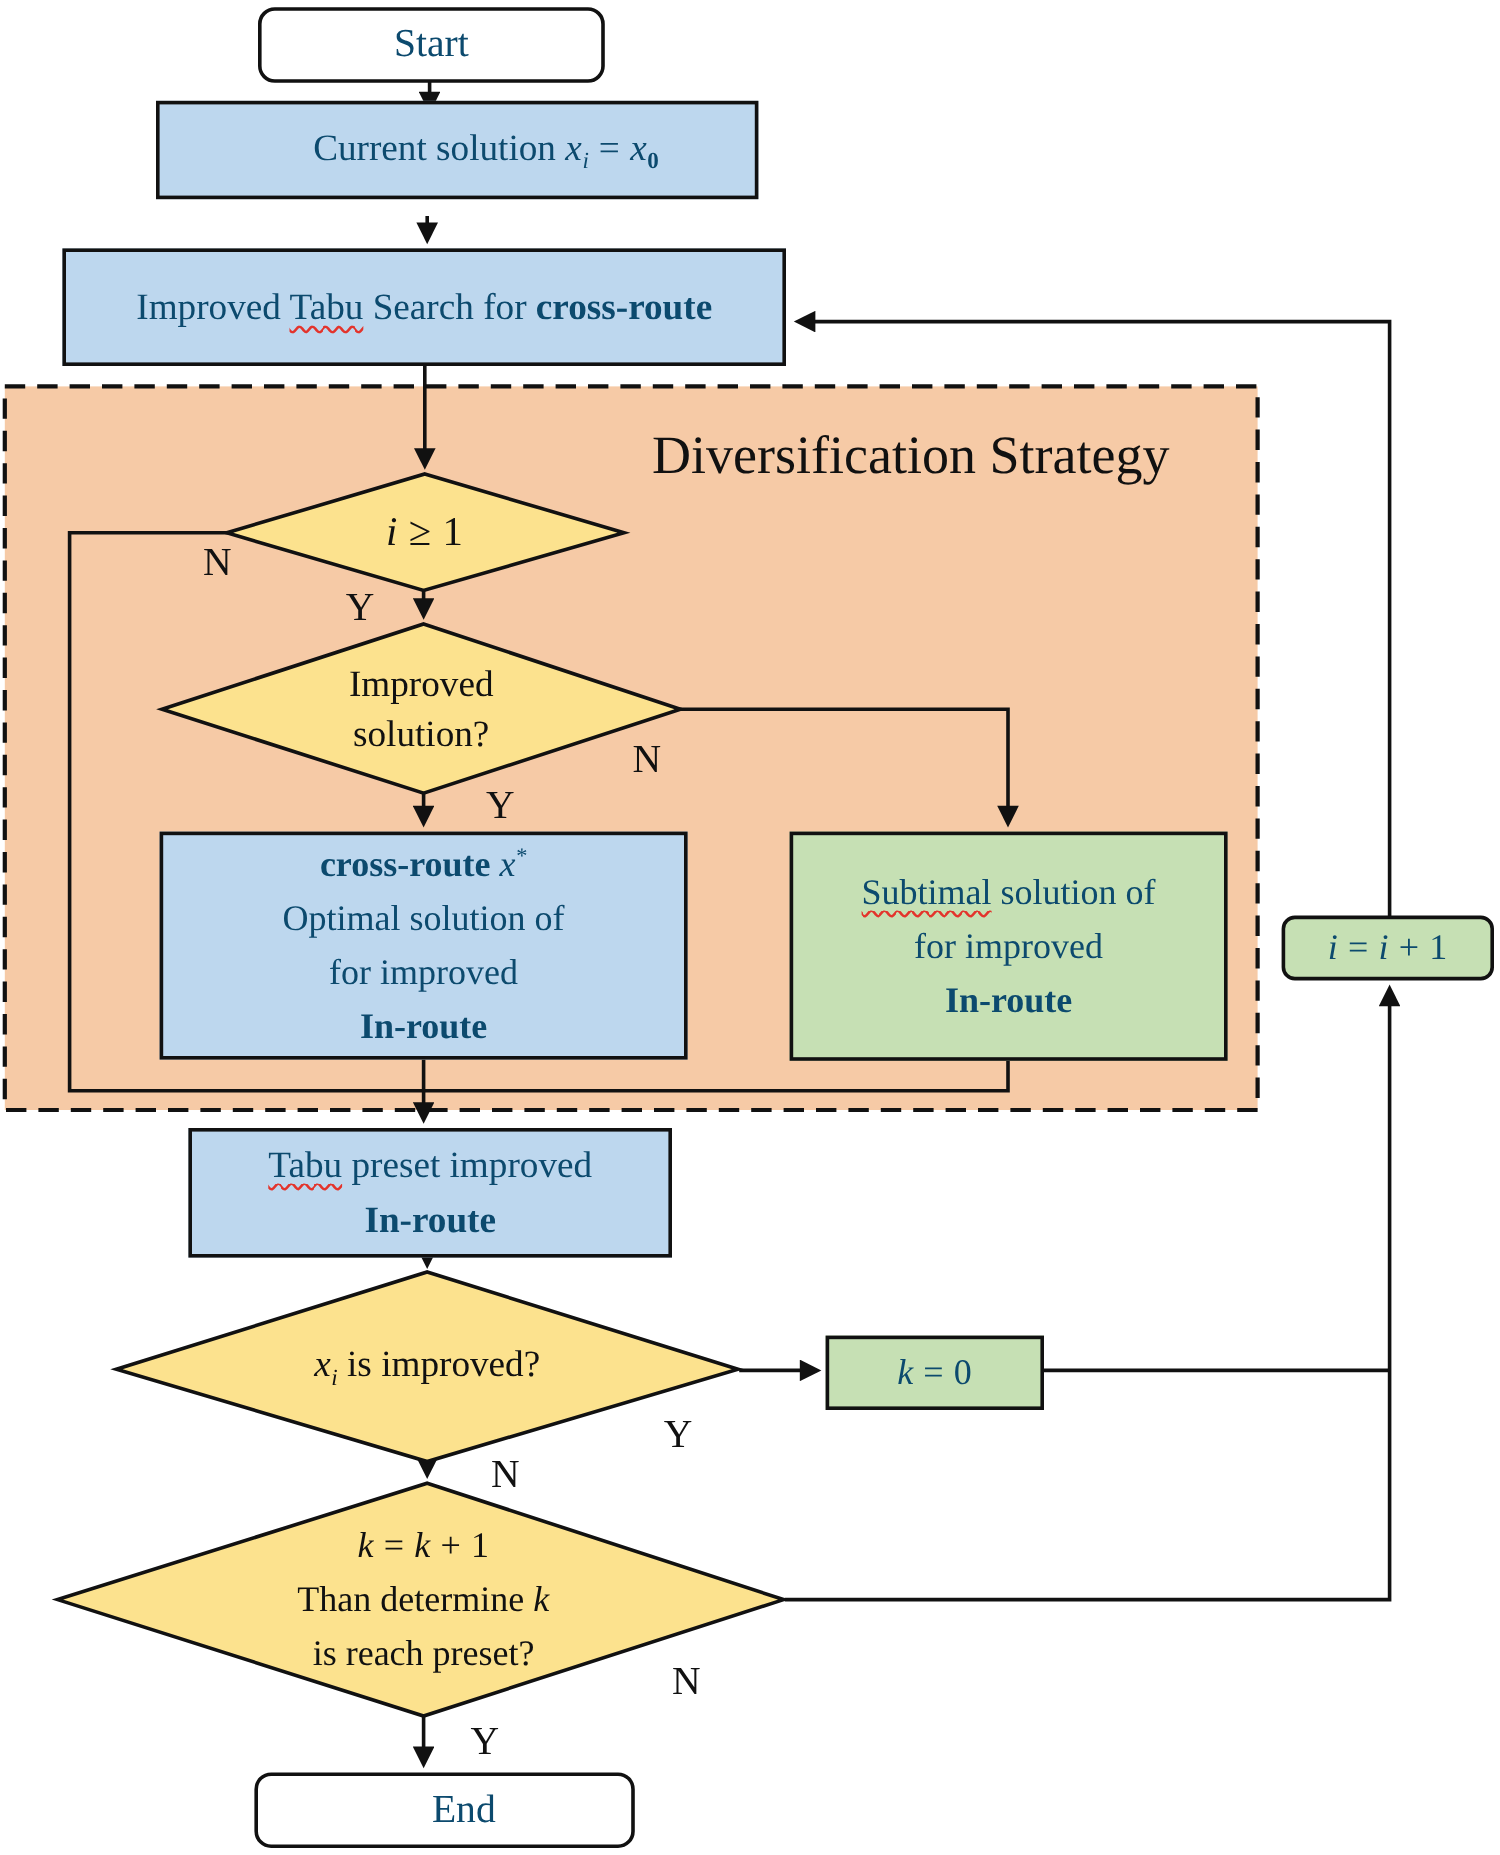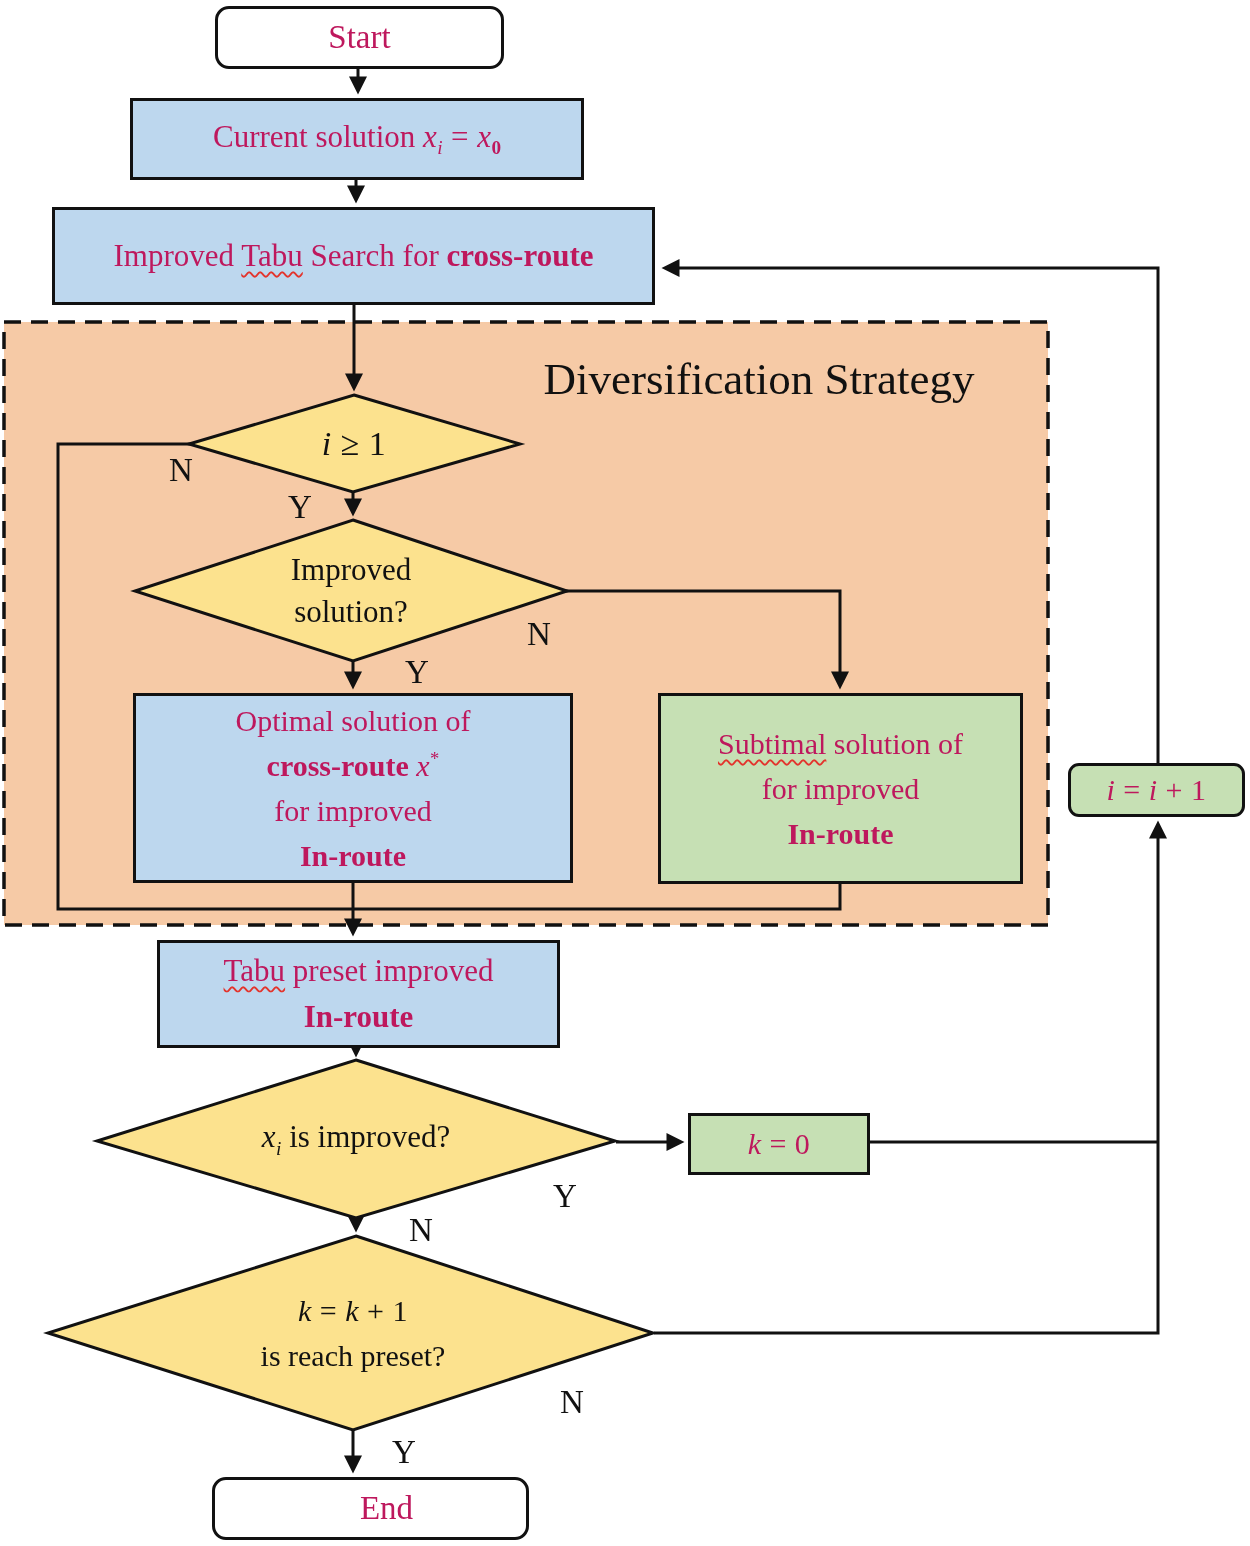--- a/index.html
+++ b/index.html
@@ -1,21 +1,21 @@
 <!DOCTYPE html>
 <html><head>
 <meta charset="utf-8">
 <style>
   html,body{margin:0;padding:0;background:#ffffff;}
   body{width:1250px;height:1546px;position:relative;overflow:hidden;
        font-family:"Liberation Serif",serif;color:#111;}
   #shapes{position:absolute;left:0;top:0;z-index:1;}
   .node{position:absolute;z-index:2;display:flex;flex-direction:column;
         align-items:center;justify-content:center;text-align:center;
-        font-size:31px;line-height:1.35;color:#be185d;}
+        font-size:31px;line-height:1.35;color:#0c4a6e;}
   .rect{border:3px solid #111;}
   .blue{background:#bdd7ee;}
   .green{background:#c6e0b4;}
   .terminal{background:#ffffff;border:3px solid #111;border-radius:14px;font-size:33px;}
   .dia-text{position:absolute;z-index:3;transform:translate(-50%,-50%);
             text-align:center;font-size:31px;line-height:1.36;white-space:nowrap;}
   .elabel{position:absolute;z-index:3;transform:translate(-50%,-50%);
           font-size:33px;}
   .title{position:absolute;z-index:2;transform:translate(-50%,-50%);
          font-size:45px;white-space:nowrap;margin-left:38px;}
@@ -66,21 +66,21 @@
     <polygon points="356,1236 653,1333 353,1430 48,1333"></polygon>
   </g>
 </svg>
 
 <div class="title" style="left:721px;top:379px;">Diversification Strategy</div>
 
 <div class="node terminal" style="left:215px;top:6px;width:283px;height:57px;">
   <span>Start</span>
 </div>
 
-<div class="node rect blue" style="left:130px;top:98px;width:448px;height:76px;">
+<div class="node rect blue" style="left:130px;top:84px;width:448px;height:76px;padding-left:48px;">
   <span>
     <span>Current solution </span><span class="it math">x</span><sub class="it">i</sub><span class="math"> = </span><span class="it math">x</span><sub class="b">0</sub>
   </span>
 </div>
 
 <div class="node rect blue" style="left:52px;top:207px;width:597px;height:92px;">
   <span>
     <span>Improved </span><span class="sq">Tabu</span><span> Search for </span><span class="b">cross-route</span>
   </span>
 </div>
@@ -88,22 +88,22 @@
 <div class="dia-text" style="left:354px;top:444px;font-size:34px;">
   <span class="it math">i</span><span class="math"> ≥ 1</span>
 </div>
 
 <div class="dia-text" style="left:351px;top:591px;">
   <div>Improved</div>
   <div>solution?</div>
 </div>
 
 <div class="node rect blue" style="left:133px;top:693px;width:434px;height:184px;font-size:30px;line-height:1.5;">
+  <div><span class="b">cross-route </span><span class="it math">x</span><sup>*</sup></div>
   <div>Optimal solution of</div>
-  <div><span class="b">cross-route </span><span class="it math">x</span><sup>*</sup></div>
   <div>for improved</div>
   <div class="b">In-route</div>
 </div>
 
 <div class="node rect green" style="left:658px;top:693px;width:359px;height:185px;font-size:30px;line-height:1.5;font-family:Liberation Serif, serif;">
   <div><span class="sq">Subtimal</span><span> solution of</span></div>
   <div>for improved</div>
   <div class="b">In-route</div>
 </div>
 
@@ -119,20 +119,21 @@
 <div class="node rect green" style="left:688px;top:1113px;width:176px;height:56px;font-size:30px;">
   <span><span class="it math">k</span><span class="math"> = 0</span></span>
 </div>
 
 <div class="node rect green" style="left:1068px;top:763px;width:171px;height:48px;font-size:30px;border-radius:11px;">
   <span><span class="it math">i</span><span class="math"> = </span><span class="it math">i</span><span class="math"> + 1</span></span>
 </div>
 
 <div class="dia-text" style="left:353px;top:1333px;font-size:30px;line-height:1.5;">
   <div><span class="it math">k</span><span class="math"> = </span><span class="it math">k</span><span class="math"> + 1</span></div>
+  <div><span>Than determine </span><span class="it math">k</span></div>
   <div>is reach preset?</div>
 </div>
 
 <div class="node terminal" style="left:212px;top:1477px;width:279px;height:57px;padding-left:32px;">
   <span>End</span>
 </div>
 
 <div class="elabel" style="left:181px;top:470px;">N</div>
 <div class="elabel" style="left:300px;top:507px;">Y</div>
 <div class="elabel" style="left:539px;top:634px;">N</div>

